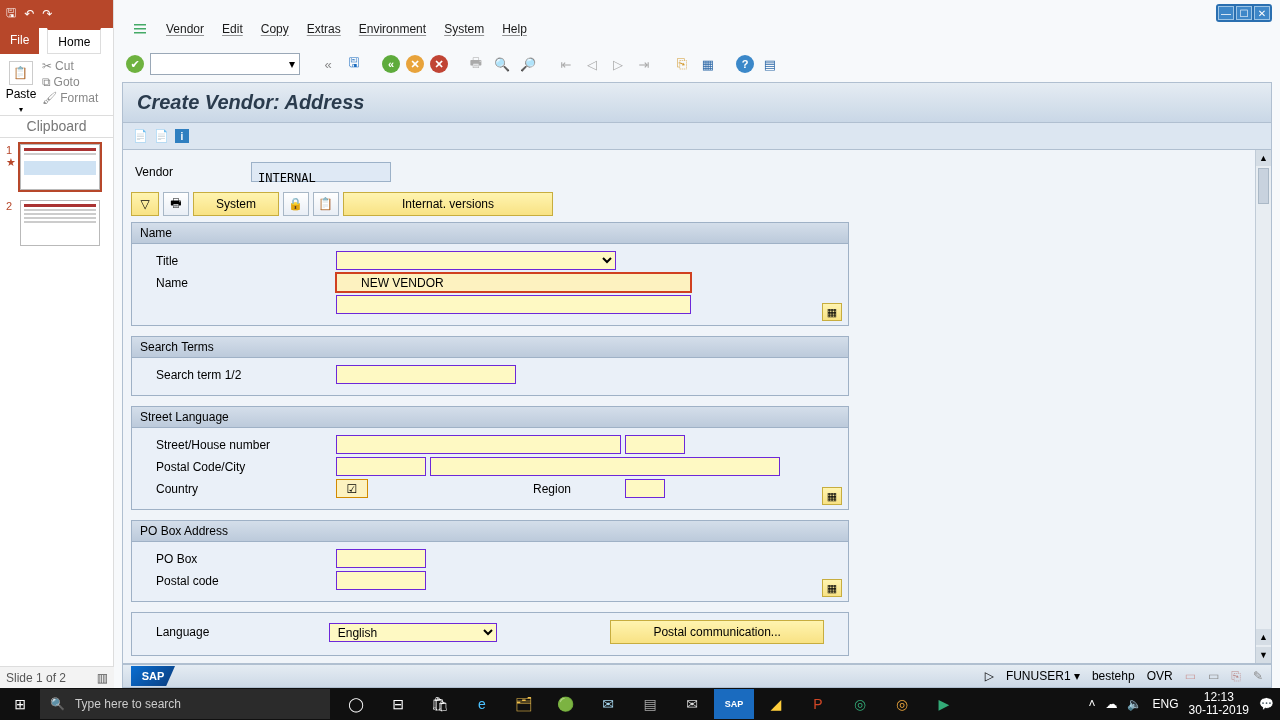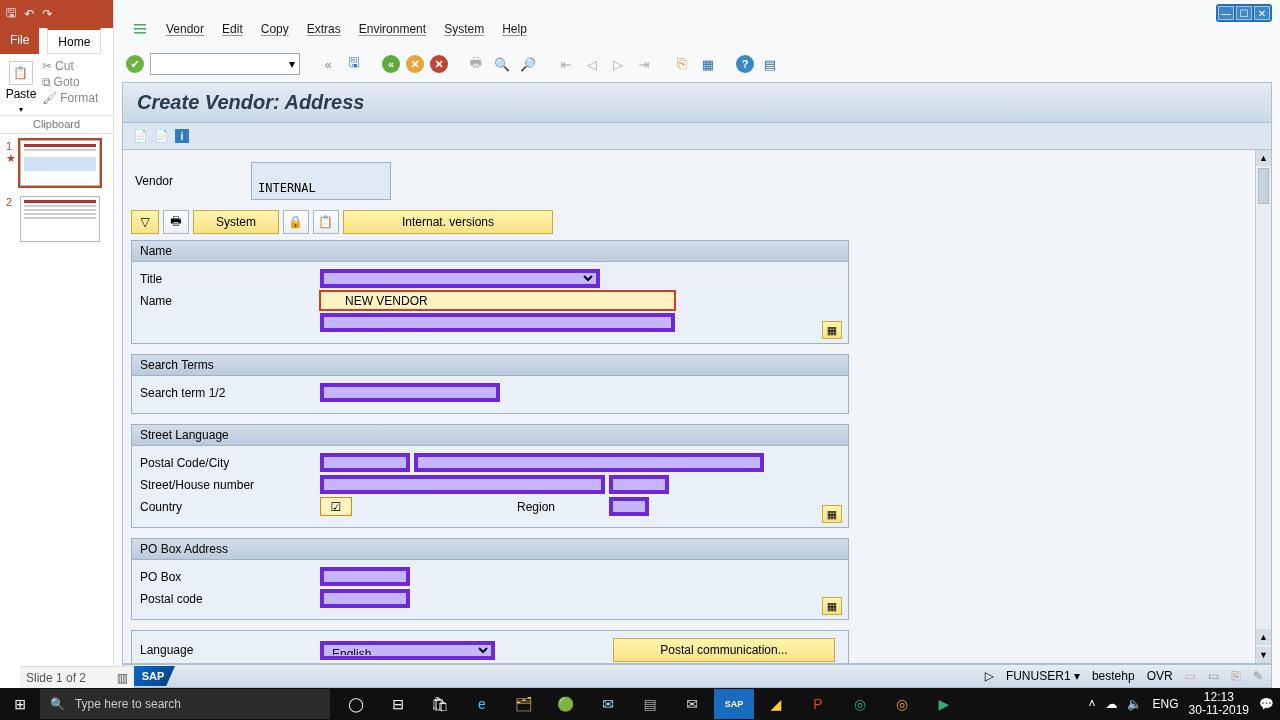--- a/index.html
+++ b/index.html
@@ -9,55 +9,55 @@
   .ppt { width:114px; height:688px; border-right:1px solid #ddd; display:flex; flex-direction:column; }
   .qat { height:28px; background:#b7472a; display:flex; align-items:center; padding:0 6px; gap:8px; color:#fff; }
   .tabs { height:26px; display:flex;text-align:center; }
   .tab  { padding:5px 10px; border:1px solid #ddd; background:#fff; }
   .tab.file { background:#b7472a; color:#fff; border:none; }
   .tab.sel  { border-top:2px solid #b7472a;margin-left:8px; }
   .rib { padding:4px 4px 0 4px; display:flex; gap:4px; border-bottom:1px solid #ddd; }
   .paste { width:34px; text-align:center; padding-top:3px; }
   .paste .big { width:24px; height:24px; border:1px solid #ccc; margin:0 auto 2px; display:flex;align-items:center;justify-content:center;}
   .smallbtn { color:#888; display:flex; gap:3px; align-items:center; padding:1px 0; }
-  .grpname { text-align:center; color:#777; font-size:11px; padding:2px 0 3px; border-bottom:1px solid #ddd;}
+  .grpname { text-align:center; color:#777; font-size:14px; padding:2px 0 3px; border-bottom:1px solid #ddd;}
   .thumbs { flex:1; padding:6px; }
   .thumbnum { float:left; width:12px; font-size:11px; color:#b7472a; }
   .thumb { width:80px; height:46px; border:1px solid #b9b9b9; margin-bottom:10px; margin-left:14px; background:#fff; padding:3px; }
   .thumb .bar { height:3px; background:#a33; margin-bottom:2px;}
   .thumb .line { height:2px; background:#ccc; margin-bottom:2px;}
   .thumb.sel { outline:2px solid #b7472a; }
-  .pptstatus { height:22px; border-top:1px solid #ddd; font-size:11px; color:#555; display:flex; align-items:center; padding:0 6px; justify-content:space-between; width:114px; position:absolute; bottom:32px; left:0; background:#f3f3f3;margin-left:20px;}
+  .pptstatus { height:22px; border-top:1px solid #ddd; font-size:11px; color:#555; display:flex; align-items:center; padding:0 6px; justify-content:space-between; width:114px; position:absolute; bottom:32px; left:0; background:#f3f3f3;}
   
   .sap { flex:1; width:1166px; height:688px; display:flex; flex-direction:column; background:#f7f9fb; overflow:hidden; }
   .winctrl { position:absolute; right:8px; top:4px; display:flex; gap:2px; background:#2a6fb0; padding:2px; border-radius:3px;}
   .winctrl span { width:16px; height:14px; background:#3e87c8; border:1px solid #9dc5e6; display:flex; align-items:center; justify-content:center; color:#fff; font-size:10px;}
   .menubar { height:46px; padding:12px 10px 0 18px; display:flex; align-items:center; gap:18px; color:#1a1a1a; text-decoration:underline; text-decoration-color:transparent;}
   .menubar .menu { text-decoration:underline; text-decoration-color:rgba(0,0,0,.4); text-underline-offset:2px; }
   .menubar .menuicon { width:16px; height:16px; }
   .sapbar { height:36px; padding:0 12px; display:flex; align-items:center; gap:6px; }
   .sapbar .chk { width:18px;height:18px;border-radius:50%;background:#6eb23f;display:flex;align-items:center;justify-content:center;color:#fff;font-size:11px;}
   .cmd { width:150px; height:22px; border:1px solid #9aa8b7; background:#fff; display:flex; align-items:center; justify-content:flex-end; padding-right:4px;}
   .tool { width:20px; height:20px; display:flex; align-items:center; justify-content:center; border-radius:2px; font-size:13px;}
   .circle { width:18px; height:18px; border-radius:50%; color:#fff; display:flex; align-items:center; justify-content:center; font-size:11px; font-weight:bold;}
   .title { margin:0 8px; padding:8px 14px; font-size:20px; font-style:italic; font-weight:bold; color:#2a3b4d; background:linear-gradient(#e5ecf3,#c9d7e6); border:1px solid #b0bfd0; }
   .subbar{ margin:0 8px; padding:6px 10px; background:#dce6f1; border-left:1px solid #b0bfd0; border-right:1px solid #b0bfd0; border-bottom:1px solid #b0bfd0; display:flex; gap:6px;}
   .body { flex:1; margin:0 8px; background:#f0f4f9; border:1px solid #b0bfd0; border-top:none; overflow-y:auto; padding:8px 20px 8px 8px; position:relative;}
   .row { display:flex; align-items:center; margin:4px 0; }
   .row label { width:120px; padding-left:4px; }
-  .inpread { border:1px solid #9cb1c8; background:#dfe9f5; height:20px; padding:18px 6px; font-family:monospace; width:140px;}
+  .inpread { border:1px solid #9cb1c8; background:#dfe9f5; height:20px; padding:8px 6px; font-family:monospace; width:140px;}
   .btnrow { display:flex; gap:4px; margin:10px 0 6px;}
   .yellowbtn { background:linear-gradient(#fff4b0,#f8e284); border:1px solid #c7ad3f; padding:2px 8px; height:24px; display:flex; align-items:center; gap:6px;}
   .whitebtn { background:linear-gradient(#fff,#e9eef5); border:1px solid #a8b7c6; width:26px; height:24px; display:flex; align-items:center; justify-content:center;}
   .panel { border:1px solid #9fb1c6; margin-bottom:10px; width:718px; }
   .panel .phead { background:linear-gradient(#d4deea,#bccadb); padding:3px 8px; border-bottom:1px solid #9fb1c6; }
   .panel .pbody { background:#eaf0f8; padding:4px 8px 8px; position:relative; }
-  .field { display:flex; align-items:center; margin:3px 0; }
+  .field { display:flex; align-items:center; margin:3px 16px; }
   .flabel { width:180px; }
-  .txt { border:4px solid #6d28d9; height:19px; background:#c4b5fd; padding:1px 4px; }
+  .txt { border:1px solid #6d28d9; height:19px; background:#fef9c3; padding:1px 4px; }
   .req { border:1px solid #d28a00; background:#fdf2c0; }
   .focus { outline:2px solid #d04020; outline-offset:-1px; }
   .corner { position:absolute; right:6px; bottom:4px; width:20px; height:18px; border:1px solid #c7ad3f; background:linear-gradient(#fff4b0,#f8e284); display:flex; align-items:center; justify-content:center; font-size:11px;}
   .sapstatus { height:24px; margin:0 8px; background:linear-gradient(#e5ecf3,#cdd9e6); border:1px solid #b0bfd0; display:flex; align-items:center; padding:0 8px; }
   .sapstatus .right { margin-left:auto; display:flex; gap:12px; align-items:center;}
   .saplogo { width:44px; height:20px; background:linear-gradient(135deg,#0a6ed1,#0a3c7d); color:#fff; font-weight:bold; font-size:11px; display:flex; align-items:center; justify-content:center; clip-path:polygon(0 0,100% 0,80% 100%,0 100%);}
   .scrollbar { position:absolute; right:0; top:0; bottom:0; width:16px; background:#e8edf2; border-left:1px solid #c0cbd7;}
   .scrollbar .arr { height:16px; background:#d5dde5; display:flex; align-items:center; justify-content:center; font-size:9px;}
   .scrollbar .thumb2 { background:#c8d2de; margin:2px; border:1px solid #aab8c6;}
   
@@ -228,28 +228,28 @@
               <span class="flabel">Search term 1/2</span>
             <input class="txt" style="width: 180px;">
           </div>
         </div>
       </div>
 
       <div class="panel">
         <div class="phead">Street Language</div>
         <div class="pbody">
           <div class="field">
+              <span class="flabel">Street/House number</span>
+            <input class="txt" style="width: 285px;">
+            <input class="txt" style="width: 60px; margin-left: 4px;">
+          </div>
+          <div class="field">
               <span class="flabel">Postal Code/City</span>
             <input class="txt" style="width: 90px;">
             <input class="txt" style="width: 350px; margin-left: 4px;">
-          </div>
-          <div class="field">
-              <span class="flabel">Street/House number</span>
-            <input class="txt" style="width: 285px;">
-            <input class="txt" style="width: 60px; margin-left: 4px;">
           </div>
           <div class="field">
               <span class="flabel">Country</span>
             <span class="txt req" style="width:32px;display:flex;align-items:center;justify-content:center">☑</span>
             <span style="width:165px"></span>
             <span style="width:92px">Region</span>
             <input class="txt" style="width: 40px;">
           </div>
           <div class="corner">▦</div>
         </div>

